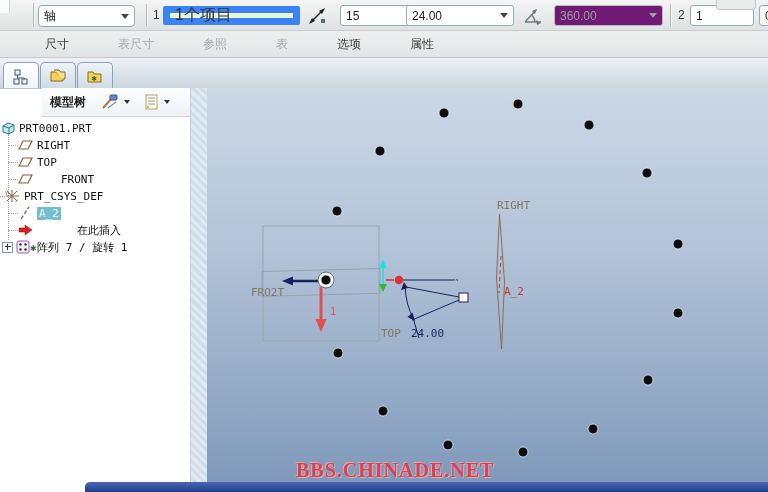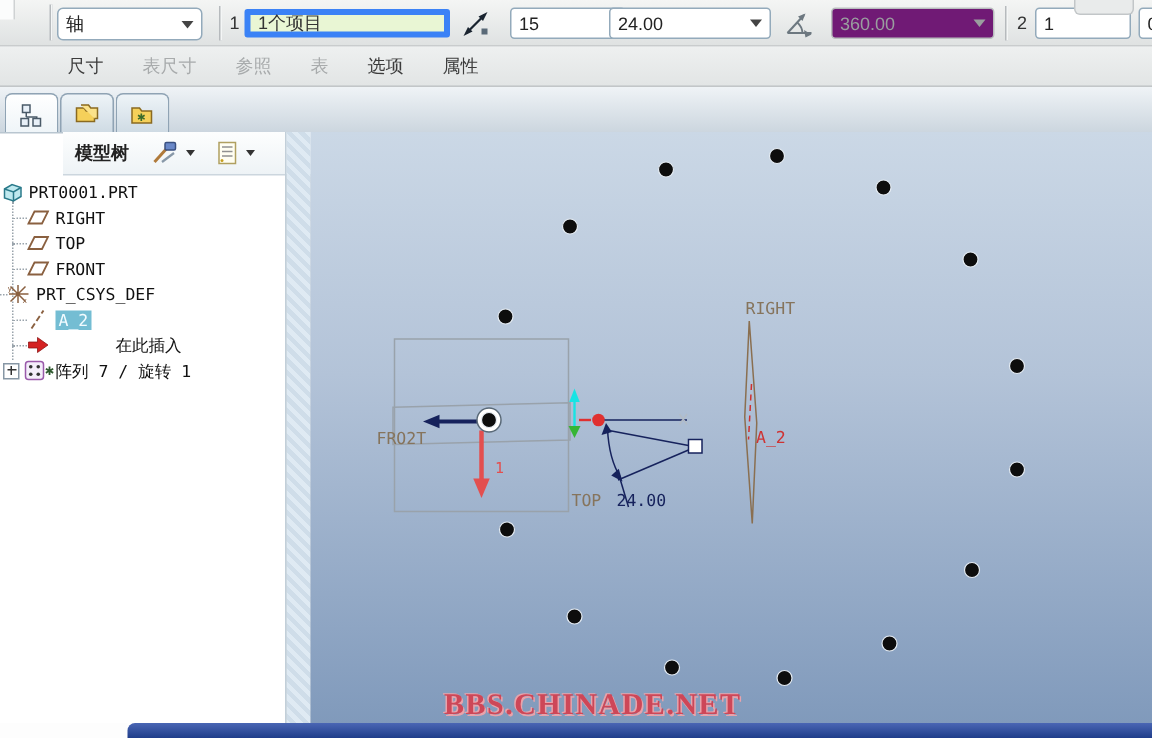--- a/index.html
+++ b/index.html
@@ -7,26 +7,26 @@
   .abs{position:absolute;}
 
   
   .row1{left:0;top:0;width:768px;height:30px;background:linear-gradient(#f4f5f4,#dfe2e2);border-bottom:1px solid #c9cccd;}
   .corner-block{left:0;top:0;width:9px;height:13px;background:#fbfcfc;border-right:1px solid #cfd2d3;}
   .vsep{width:1px;background:#b6babd;border-right:1px solid #f4f6f6;}
   .combo,.field{background:#fff;border:1px solid #93aabb;border-radius:3px;font-size:12px;color:#222;display:flex;align-items:center;padding:0 5px;box-sizing:border-box;}
   .combo .arr{margin-left:auto;width:0;height:0;border-left:4px solid transparent;border-right:4px solid transparent;border-top:5px solid #444;}
   .disabled-combo{background:#701a75;border-color:#b9bdbe;color:#9a9e9f;}
   .disabled-combo .arr{border-top-color:#9a9e9f;}
-  .items-field{background:#e9f6d4;border:4px solid #3b82f6;border-radius:2px;font-size:12px;color:#333;display:flex;align-items:center;padding:0 5px;box-sizing:border-box;}
+  .items-field{background:#e9f6d4;border:7px solid #3b82f6;border-radius:2px;font-size:16px;color:#333;display:flex;align-items:center;padding:0 5px;box-sizing:border-box;}
   .numlabel{font-size:12px;color:#333;}
   .mini-tab{left:716px;top:0;width:38px;height:9px;background:#e9ebeb;border:1px solid #c2c6c8;border-top:none;border-radius:0 0 4px 4px;}
 
   
-  .row2{left:0;top:31px;width:768px;height:26px;background:linear-gradient(#eef0f0,#e2e5e5);border-bottom:1px solid #c2c6c8;display:flex;align-items:center;}
+  .row2{left:0;top:31px;width:768px;height:26px;background:linear-gradient(#eef0f0,#e2e5e5);border-bottom:1px solid #c2c6c8;display:flex;align-items:center;gap:23px;}
   .rtab{font-size:12px;color:#3c3c3c;margin-right:26px;white-space:nowrap;}
   .rtab.dis{color:#a8abac;}
   .rtab:first-child{margin-left:45px;}
 
   
   .row3{left:0;top:58px;width:768px;height:30px;background:linear-gradient(#eff3f6,#ccd6df);border-bottom:1px solid #a7b6c2;}
   .ltab{top:62px;height:25px;width:34px;border:1px solid #8fa3b4;border-bottom:none;border-radius:5px 5px 0 0;display:flex;align-items:center;justify-content:center;background:linear-gradient(#eef4f8,#cfdbe4);}
   .ltab.active{background:linear-gradient(#ffffff,#eef4f8);height:27px;}
 
   
@@ -199,21 +199,21 @@
 </div>
 
 <div class="trow" style="left:18px;top:154px;">
   <span class="stub" style="top:8px;left:-10px;"></span>
   <svg width="15" height="12" viewBox="0 0 15 12">
     <path d="M1 10L5 2h9l-4 8z" fill="none" stroke="#8a6040" stroke-width="1.2"></path>
   </svg>
   <span class="lbl">TOP</span>
 </div>
 
-<div class="trow" style="left:18px;top:171px;">
+<div class="trow" style="left:18px;top:171px;gap:24px;">
   <span class="stub" style="top:8px;left:-10px;"></span>
   <svg width="15" height="12" viewBox="0 0 15 12">
     <path d="M1 10L5 2h9l-4 8z" fill="none" stroke="#8a6040" stroke-width="1.2"></path>
   </svg>
   <span class="lbl">FRONT</span>
 </div>
 
 <div class="trow" style="left:5px;top:188px;">
   <span class="stub" style="top:8px;left:-10px;"></span>
   <svg width="15" height="14" viewBox="0 0 15 14">

